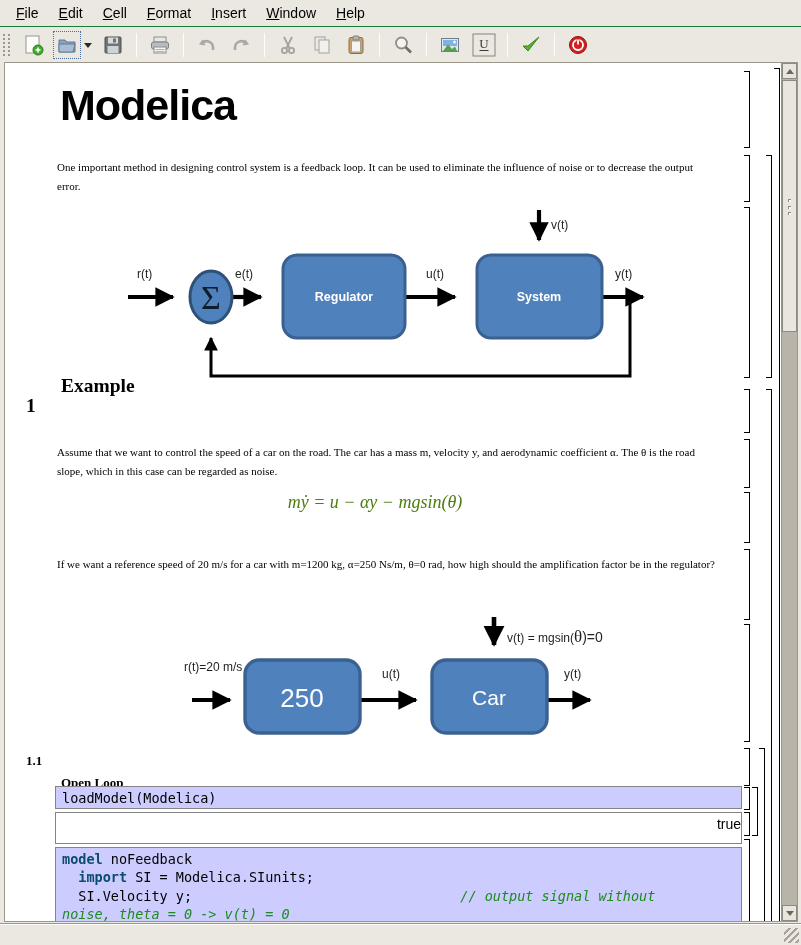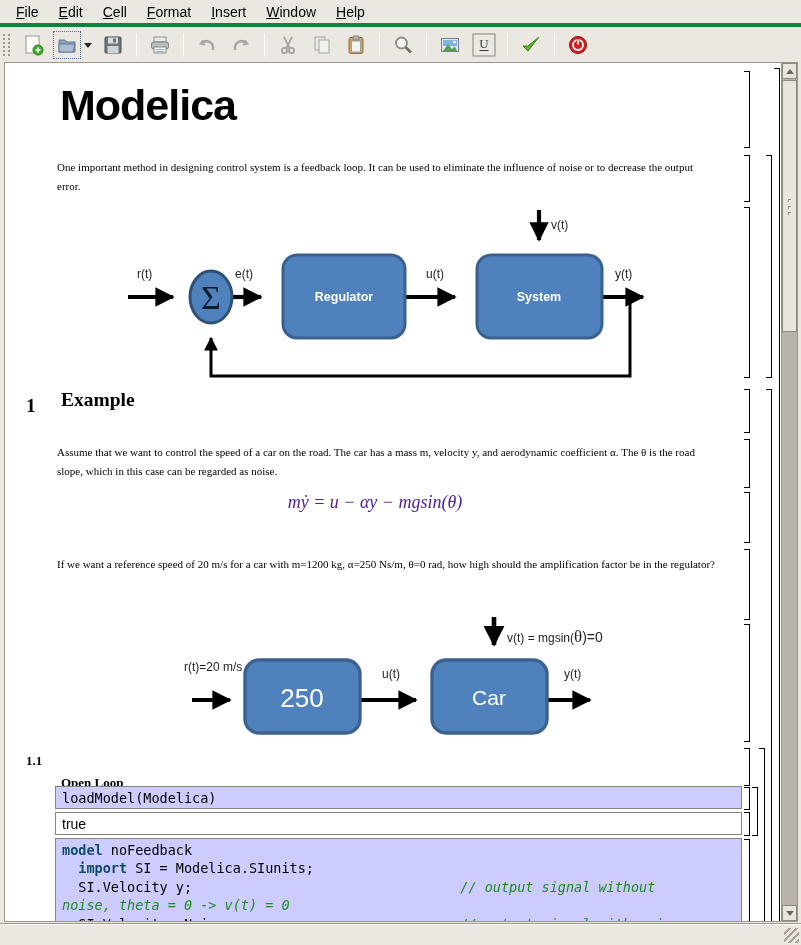--- a/index.html
+++ b/index.html
@@ -2,21 +2,21 @@
 <html><head>
 <meta charset="utf-8">
 <style>
   html,body{margin:0;padding:0;background:#ebe8e1;}
   *{box-sizing:border-box;}
   .window{position:relative;width:801px;height:945px;background:#ebe8e1;
     font-family:"Liberation Sans",sans-serif;overflow:hidden;}
 
   
   .menubar{position:absolute;left:0;top:0;width:801px;height:27px;
-    border-bottom:4px solid #15803d;display:flex;align-items:center;padding-left:6px;}
+    border-bottom:1px solid #15803d;display:flex;align-items:center;padding-left:6px;}
   .menu-item{font-size:14px;color:#000;padding:3px 10px;cursor:default;}
   .menu-item u{text-decoration:underline;}
 
   
   .toolbar{position:absolute;left:0;top:28px;width:801px;height:34px;
     display:flex;align-items:center;}
   .tb-handle{width:7px;height:22px;margin:0 6px 0 3px;
     border-left:2px dotted #9c968b;border-right:2px dotted #9c968b;}
   .tb-btn{width:28px;height:28px;display:flex;align-items:center;justify-content:center;
     margin:0 3px;position:relative;background:transparent;border:none;padding:0;}
@@ -32,21 +32,21 @@
 
   .nb-title{position:absolute;left:55px;top:18px;font-family:"Liberation Sans",sans-serif;
     font-weight:bold;font-size:43px;color:#000;letter-spacing:-1px;}
   .nb-text{position:absolute;font-family:"Liberation Serif",serif;font-size:11px;
     line-height:19px;color:#000;}
   .h-num{position:absolute;font-family:"Liberation Serif",serif;font-weight:bold;color:#000;}
   .h-txt{position:absolute;font-family:"Liberation Serif",serif;font-weight:bold;color:#000;}
   .h1{font-size:19.5px;}
   .h2{font-size:13px;}
   .formula{position:absolute;left:0;top:429px;width:740px;text-align:center;
-    font-family:"Liberation Serif",serif;font-style:italic;font-size:18px;color:#4c1d95;}
+    font-family:"Liberation Serif",serif;font-style:italic;font-size:18px;color:#4d7c0f;}
 
   
   .diagram{position:absolute;}
   .blk-label{fill:#fff;font-family:"Liberation Sans",sans-serif;}
   .sig-label{fill:#1f1f1f;font-family:"Liberation Sans",sans-serif;font-size:12px;}
 
   
   .cells{position:absolute;left:50px;top:723px;width:687px;}
   .cell{border:1px solid #848484;background:#ccccff;white-space:pre;overflow:hidden;
     font-family:"DejaVu Sans Mono",monospace;font-size:13.5px;line-height:18.4px;
@@ -256,21 +256,21 @@
 
           <text class="sig-label" x="22" y="80">r(t)</text>
           <text class="sig-label" x="120" y="80">e(t)</text>
           <text class="sig-label" x="311" y="80">u(t)</text>
           <text class="sig-label" x="436" y="31">v(t)</text>
           <text class="sig-label" x="500" y="80">y(t)</text>
         </svg>
       </div>
 
       <span class="h-num h1" style="left:21px;top:332px;">1</span>
-      <span class="h-txt h1" style="left:56px;top:326px;">Example</span>
+      <span class="h-txt h1" style="left:56px;top:312px;">Example</span>
 
       <div class="nb-text" style="left:52px;top:380px;width:650px;">Assume that we want to control the speed of a car on the road. The car has a mass m, velocity y, and aerodynamic coefficient α. The θ is the road slope, which in this case can be regarded as noise.</div>
 
       <div class="formula">mẏ = u − αy − mgsin(θ)</div>
 
       <div class="nb-text" style="left:52px;top:492px;width:672px;">If we want a reference speed of 20 m/s for a car with m=1200 kg, α=250 Ns/m, θ=0 rad, how high should the amplification factor be in the regulator?</div>
 
       <div class="diagram" style="left:155px;top:549px;width:460px;height:135px;">
         <svg width="460" height="135">
           <defs>
@@ -291,21 +291,21 @@
           <text class="sig-label" x="404" y="66">y(t)</text>
           <text class="sig-label" x="347" y="30"><tspan>v(t) = mgsin(</tspan><tspan font-family="Liberation Serif,serif" font-size="17">θ</tspan><tspan font-size="14">)=0</tspan></text>
         </svg>
       </div>
 
       <span class="h-num h2" style="left:21px;top:690px;">1.1</span>
       <span class="h-txt h2" style="left:56px;top:712px;">Open Loop</span>
 
       <div class="cells" id="cells">
           <div class="cell input" style="height: 23px;"><div><span>loadModel(Modelica)</span></div></div>
-          <div class="cell output" style="height: 23px;"><div><span>true</span></div></div>
+          <div class="cell output" style="height: 32px; text-align: right;"><div><span>true</span></div></div>
           <div class="cell input" style="height: 96px;"><div><span class="kw">model</span><span> noFeedback</span></div><div><span>  </span><span class="kw">import</span><span> SI = Modelica.SIunits;</span></div><div><span>  SI.Velocity y;                                 </span><span class="cmt">// output signal without</span></div><div><span class="cmt">noise, theta = 0 -&gt; v(t) = 0</span></div><div><span>  SI.Velocity yNoise;                            </span><span class="cmt">// output signal with noise</span></div></div>
         </div>
     </div>
 
     <div id="brackets">
         <div class="brk open" style="left: 776px; top: 5px; height: 853px;"></div>
         <div class="brk open" style="left: 769px; top: 5px; height: 853px;"></div>
         <div class="brk" style="left: 761px; top: 92px; height: 223px;"></div>
         <div class="brk open" style="left: 761px; top: 326px; height: 532px;"></div>
         <div class="brk open" style="left: 754px; top: 685px; height: 173px;"></div>

